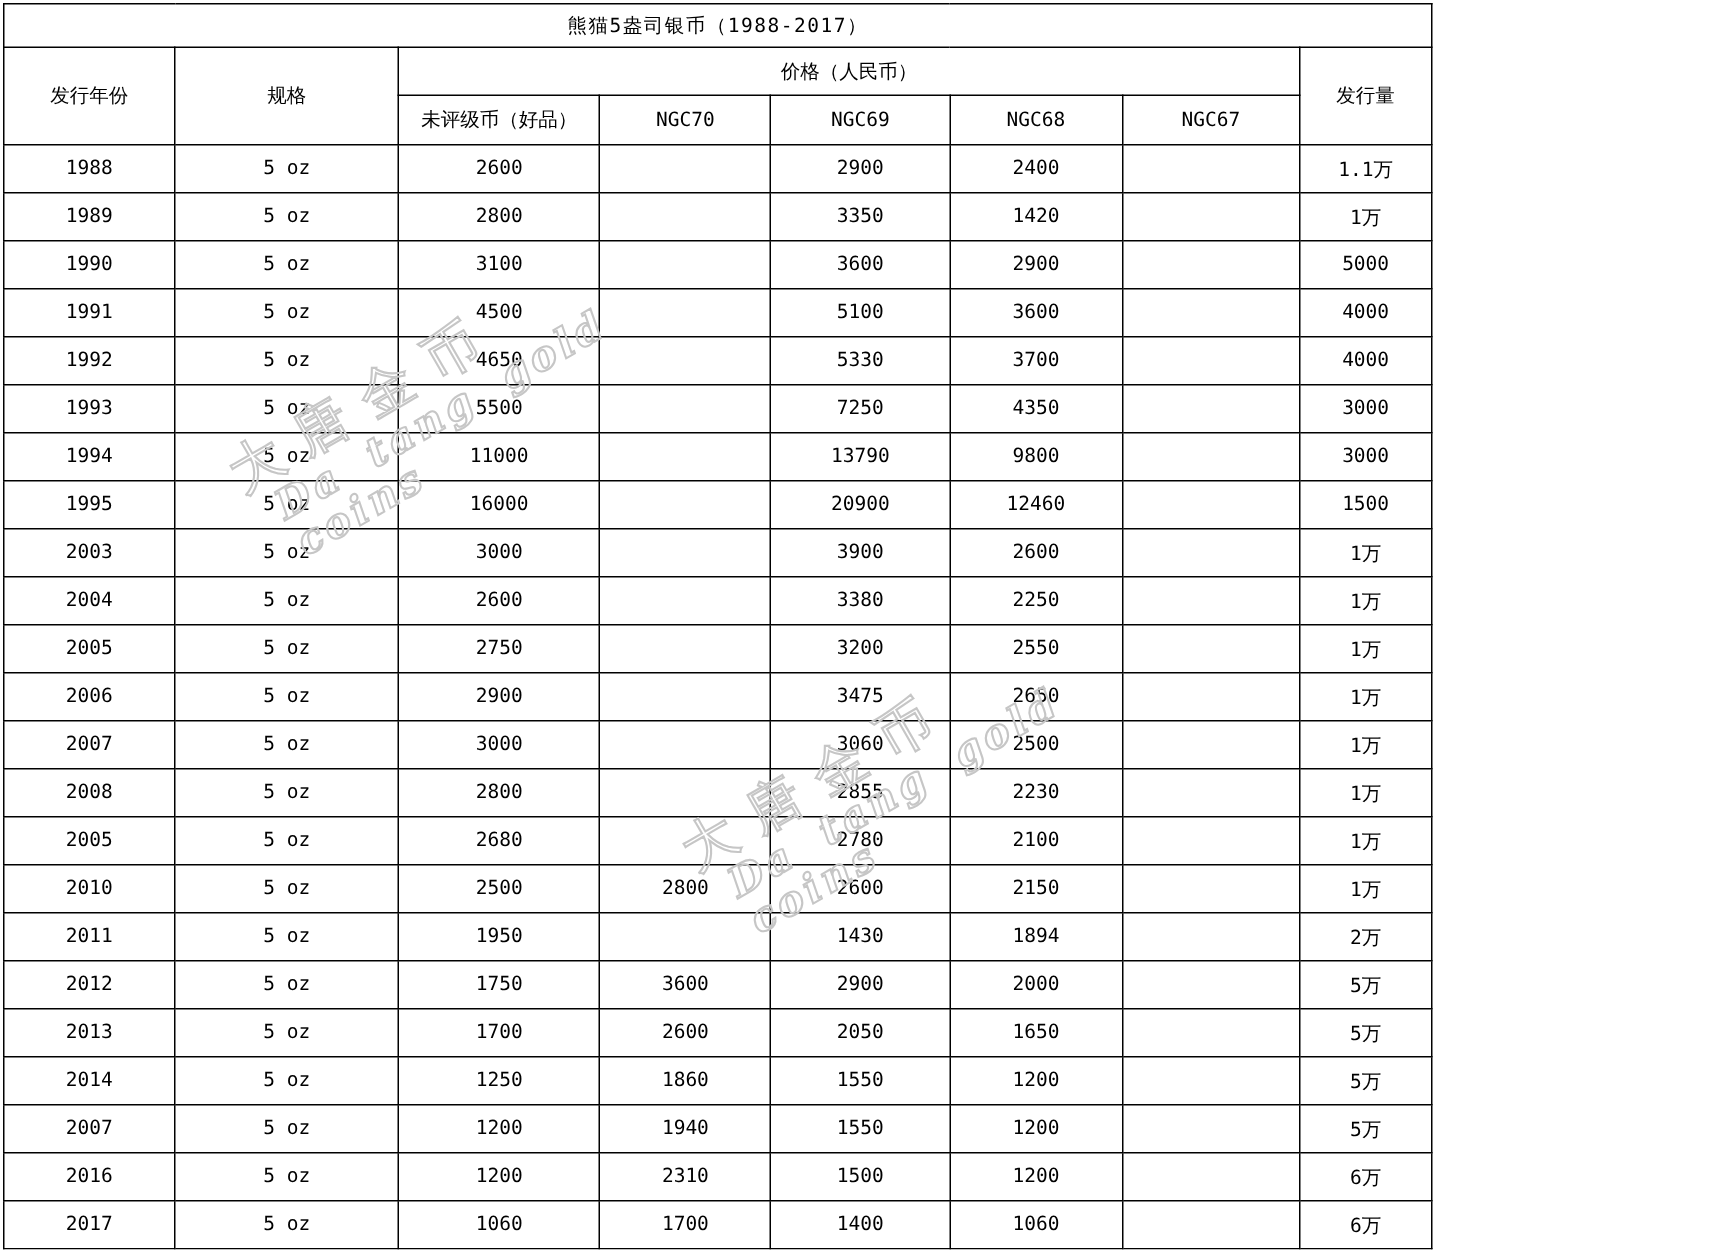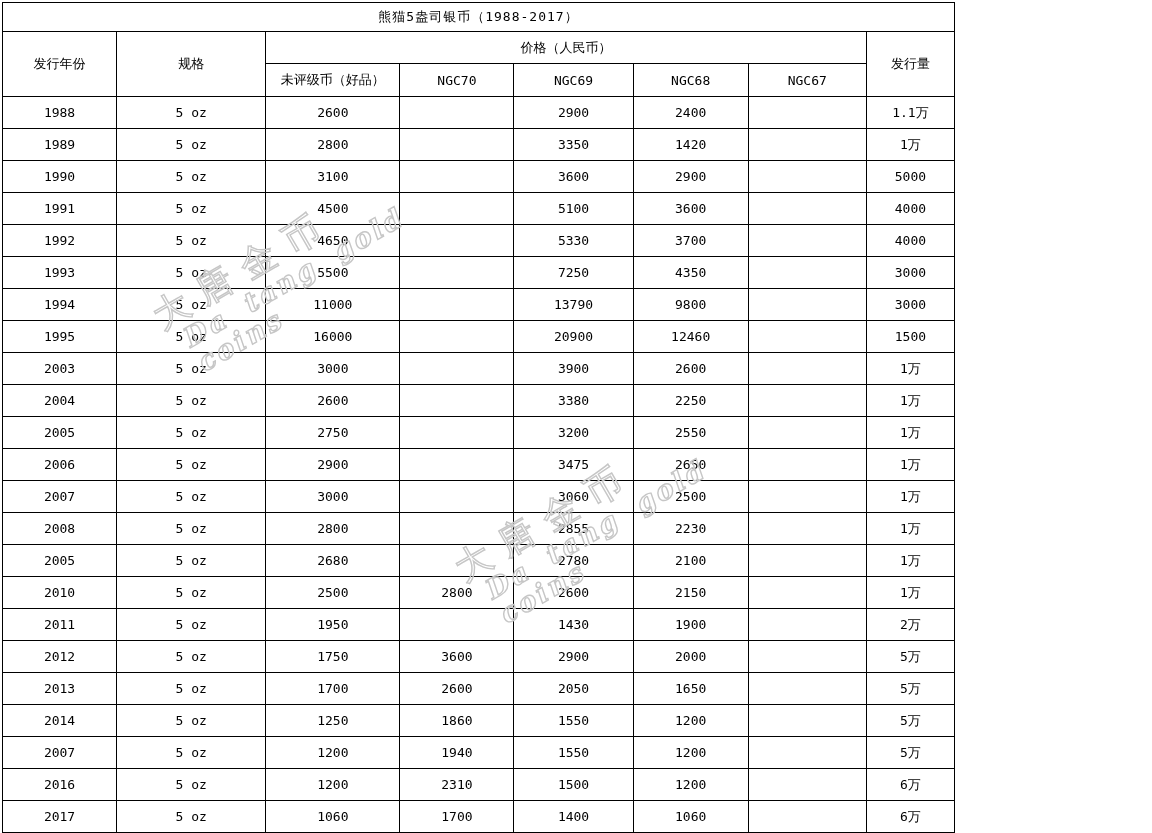--- a/index.html
+++ b/index.html
@@ -264,21 +264,21 @@
           <td>2150</td>
           <td></td>
           <td>1万</td>
         </tr>
         <tr>
           <td>2011</td>
           <td>5 oz</td>
           <td>1950</td>
           <td></td>
           <td>1430</td>
-          <td>1900</td>
+          <td>1894</td>
           <td></td>
           <td>2万</td>
         </tr>
         <tr>
           <td>2012</td>
           <td>5 oz</td>
           <td>1750</td>
           <td>3600</td>
           <td>2900</td>
           <td>2000</td>

